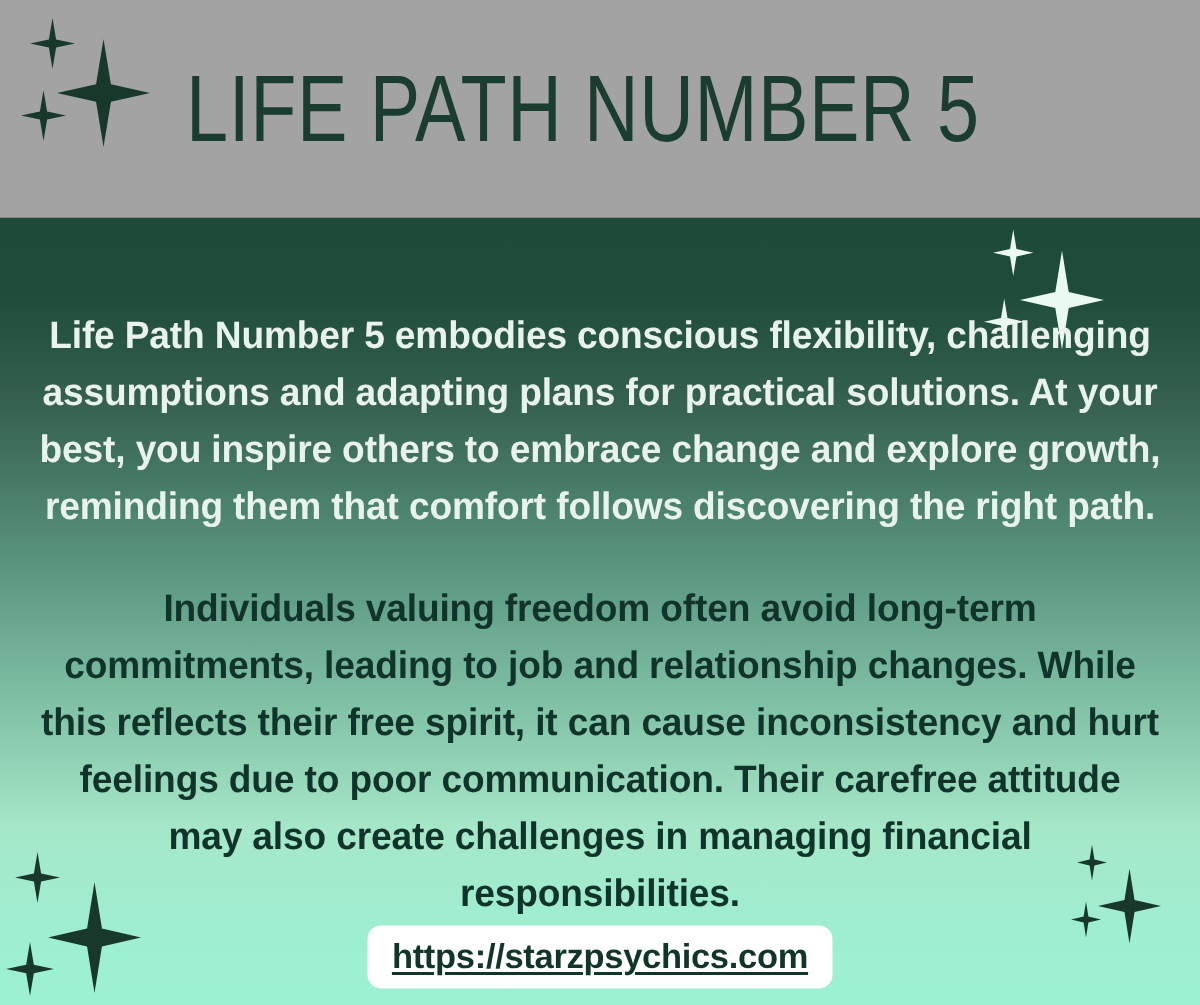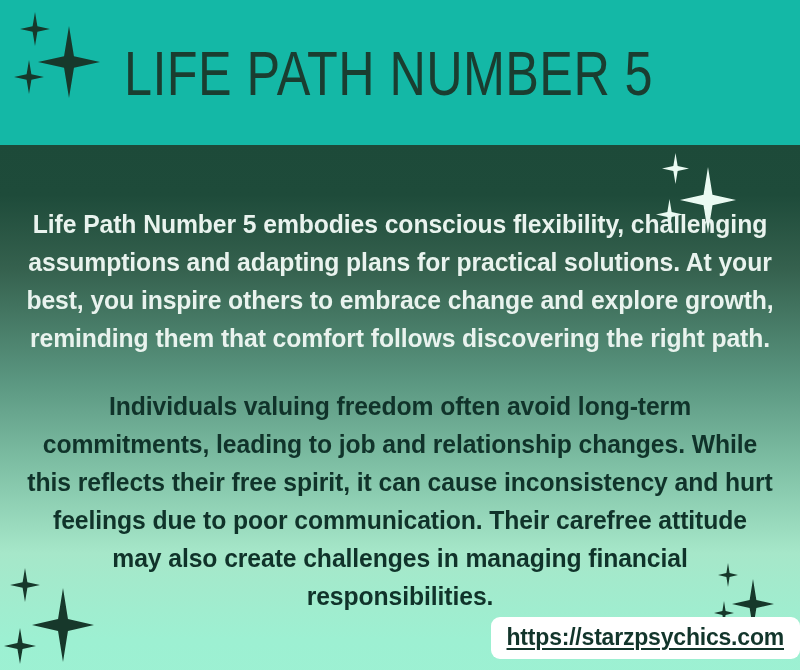--- a/index.html
+++ b/index.html
@@ -22,21 +22,21 @@
     background: #ffffff;
   }
 
   
   .header {
     position: absolute;
     left: 0;
     top: 0;
     width: 800px;
     height: 145px;
-    background: #14b8a6;
+    background: #a3a3a3;
     overflow: hidden;
   }
 
   .header-title {
     position: absolute;
     left: 124px;
     top: 38px;
     width: 600px;
     font-family: "Liberation Sans", sans-serif;
     font-size: 63px;
@@ -141,21 +141,21 @@
     transform: scaleX(0.97);
     transform-origin: center top;
   }
 
   
   .url-wrap {
     position: absolute;
     left: 0;
     top: 472px;
     width: 800px;
-    text-align: right;
+    text-align: center;
   }
   .url-pill {
     display: inline-block;
     background: #ffffff;
     border-radius: 9px;
     padding: 6px 16px 8px 16px;
     box-shadow: 0 0 0 0 rgba(0,0,0,0);
   }
   .url-text {
     font-family: "Liberation Sans", sans-serif;

